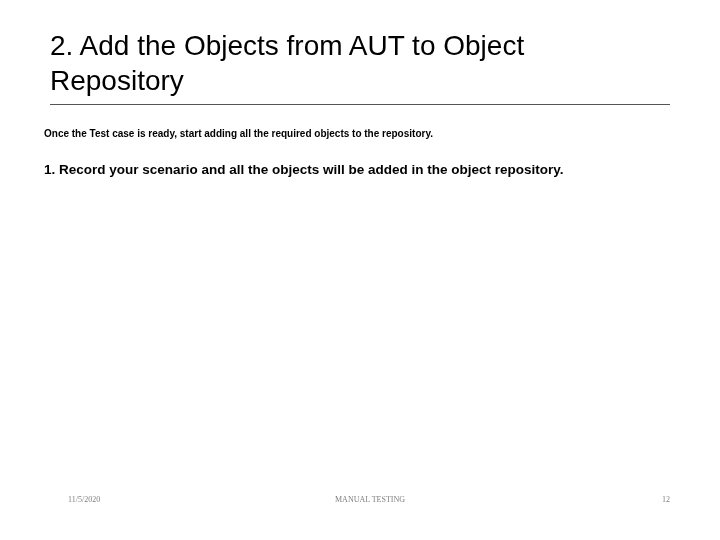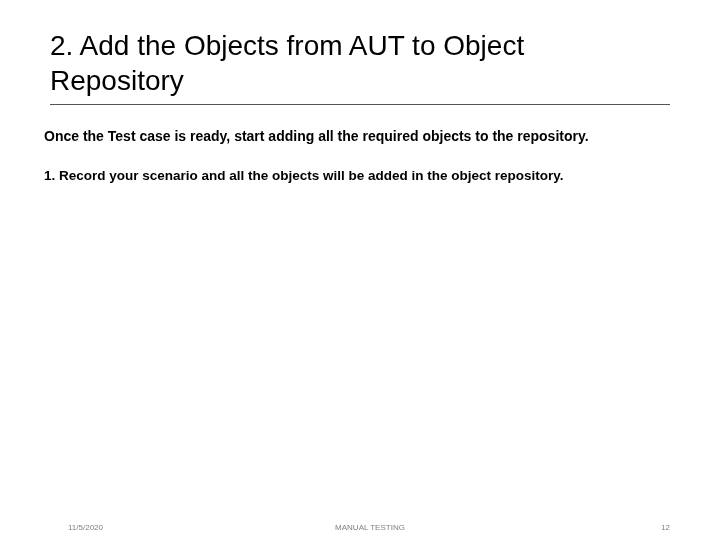--- a/index.html
+++ b/index.html
@@ -28,44 +28,44 @@
       padding: 28px 66px 6px 50px;
       line-height: 1.25;
       font-family: "Segoe UI", Arial, sans-serif;
     }
     .title-underline {
       height: 1px;
       background: #555555;
       margin: 0 50px 18px 50px;
     }
     .intro-text {
-      font-size: 14px;
+      font-size: 10px;
       font-weight: bold;
       color: #000000;
       padding: 4px 44px;
       line-height: 1.4;
     }
     .step-text {
       font-size: 13.5px;
       font-weight: bold;
       color: #000000;
       padding: 16px 20px 4px 44px;
       line-height: 1.4;
     }
     .footer {
       position: absolute;
-      bottom: 6px;
+      bottom: 34px;
       left: 0;
       right: 0;
       height: 14px;
       display: flex;
       align-items: center;
       color: #808080;
       font-size: 8px;
-      font-family: Liberation Sans, sans-serif;
+      font-family: Liberation Serif, serif;
     }
     .footer-date {
       position: absolute;
       left: 68px;
     }
     .footer-center {
       position: absolute;
       left: 0;
       right: 0;
       text-align: center;

